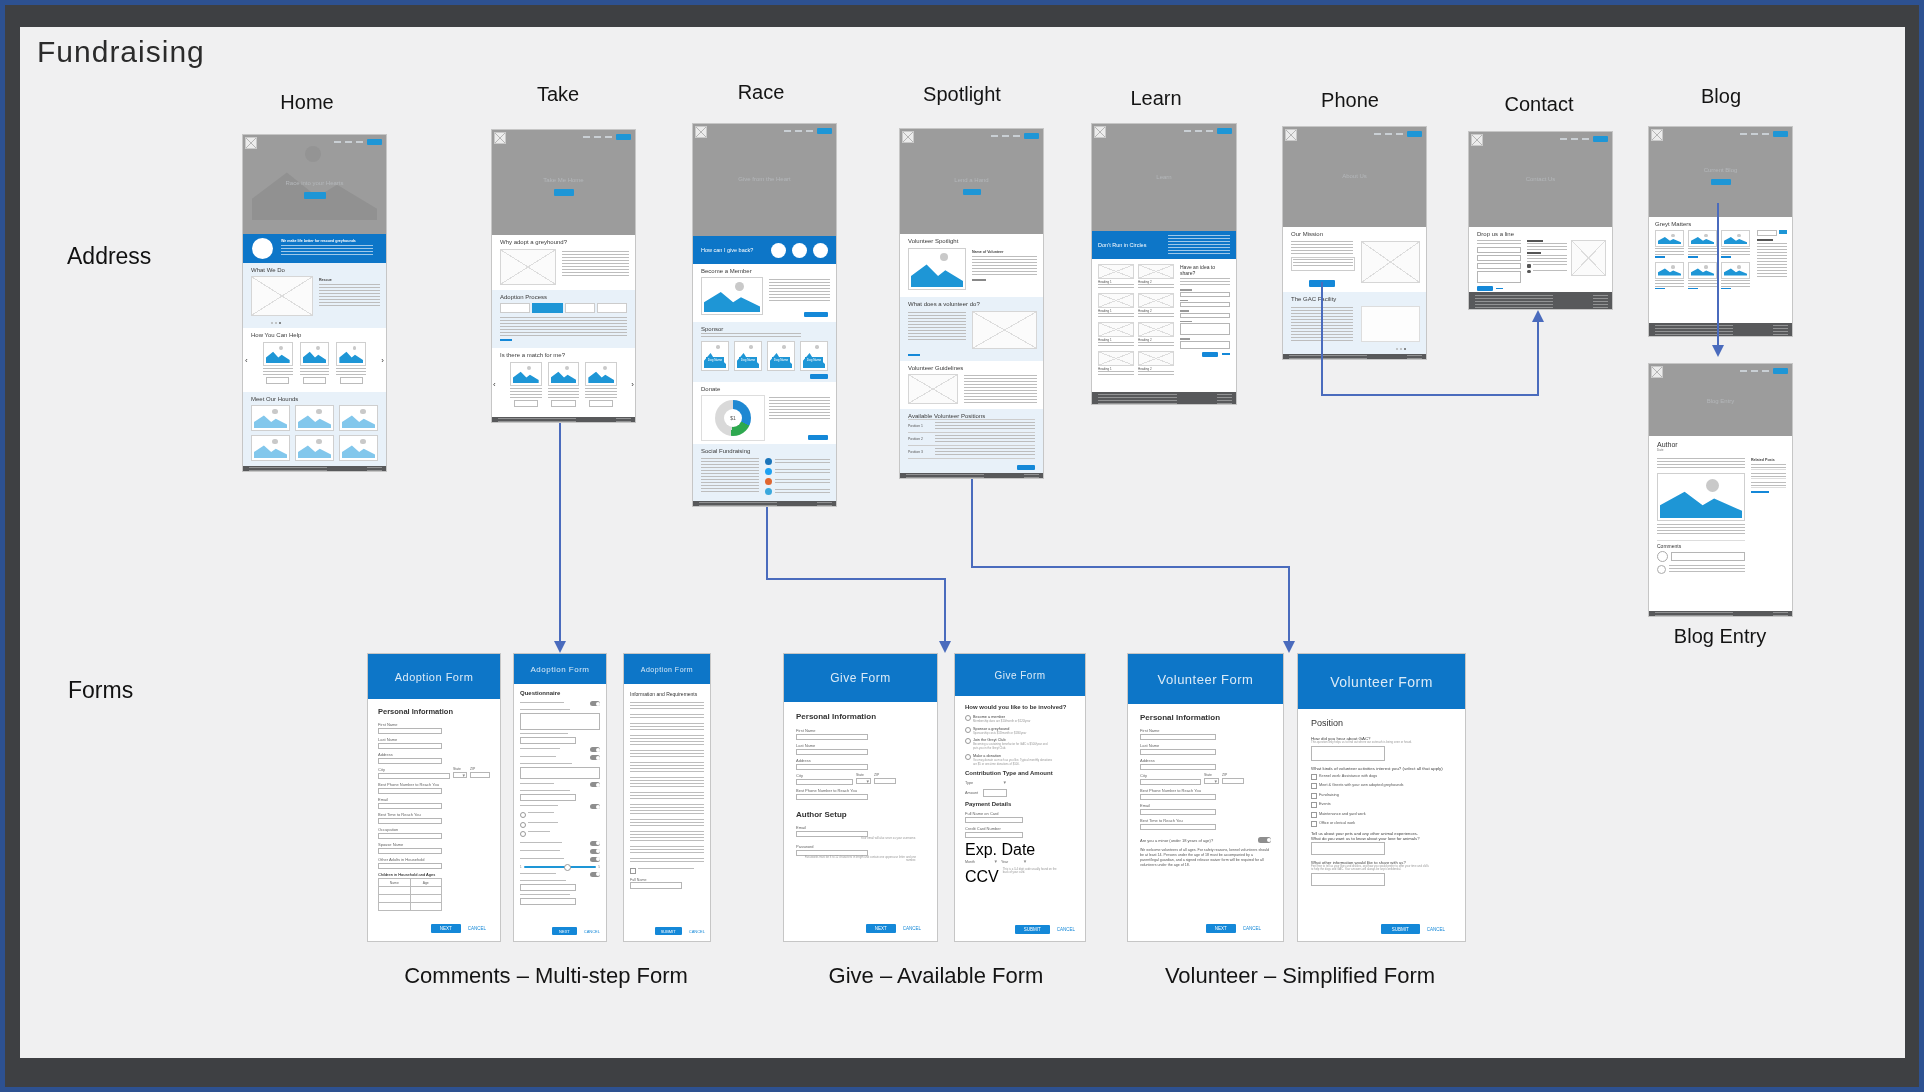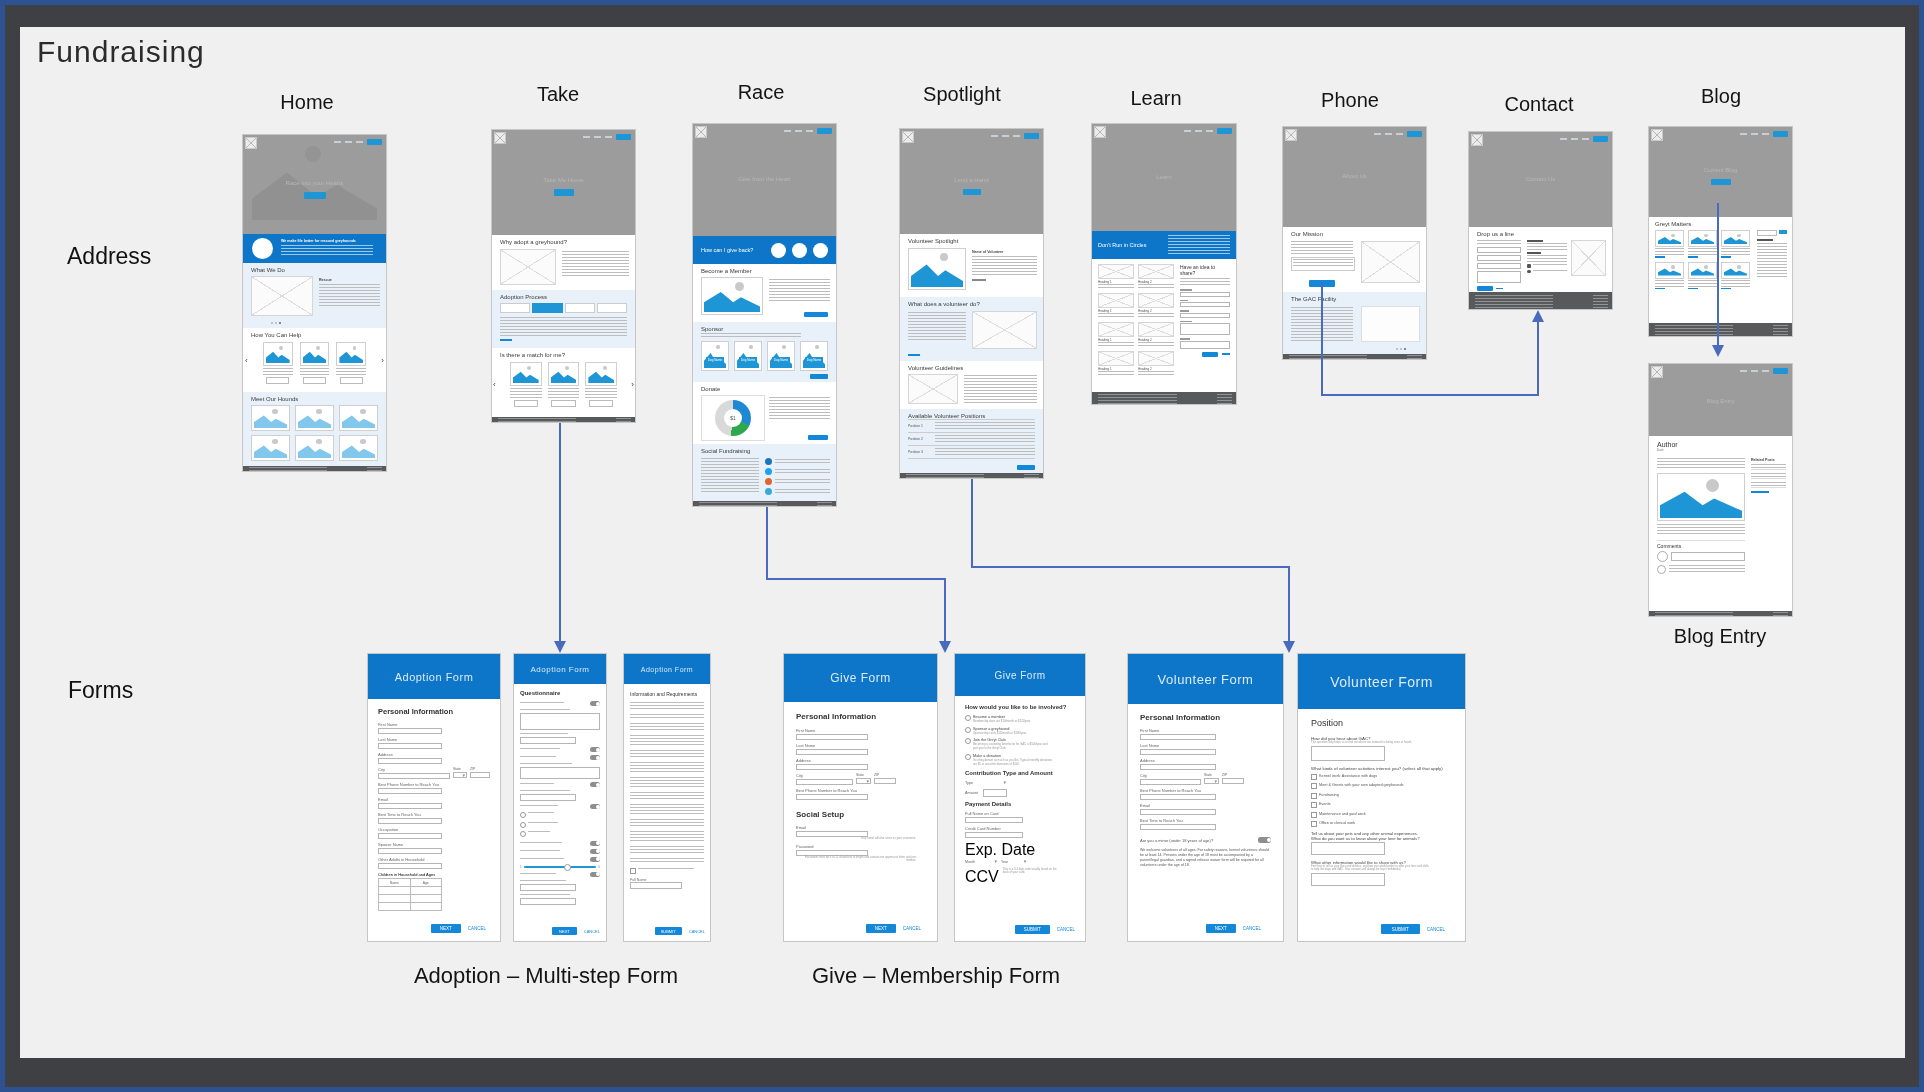--- a/index.html
+++ b/index.html
@@ -95,22 +95,23 @@
   <div class="page-label" style="left:217px;top:64px">Home</div>
   <div class="page-label" style="left:468px;top:56px">Take</div>
   <div class="page-label" style="left:671px;top:54px">Race</div>
   <div class="page-label" style="left:872px;top:56px">Spotlight</div>
   <div class="page-label" style="left:1066px;top:60px">Learn</div>
   <div class="page-label" style="left:1260px;top:62px">Phone</div>
   <div class="page-label" style="left:1449px;top:66px">Contact</div>
   <div class="page-label" style="left:1631px;top:58px">Blog</div>
   <div class="page-label" style="left:1630px;top:598px">Blog Entry</div>
 
-  <div class="caption" style="left:356px;top:936px">Adoption – Multi-step Form</div>
-  <div class="caption" style="left:746px;top:936px">Give – Membership Form</div>
+  <div class="caption" style="left:356px;top:936px">Comments – Multi-step Form</div>
+  <div class="caption" style="left:746px;top:936px">Give – Available Form</div>
+  <div class="caption" style="left:1110px;top:936px">Volunteer – Simplified Form</div>
 
   <div class="thumb" style="left:222px;top:107px;width:145px;height:338px">
     <div class="hero" style="height:99px">
       <span class="cx"></span>
       <div class="mts"></div>
       <div class="sun" style="top:11px;left:62px;width:16px;height:16px"></div>
       <div class="mini-nav">
           <i class="ndash"></i>
           <i class="ndash"></i>
           <i class="ndash"></i>
@@ -911,21 +912,21 @@
           </div>
         <div style="width:22px">
             <div class="l" style="font-size:3.4px">ZIP</div>
             <div class="b"></div>
           </div>
       </div>
       <div class="f" style="margin-bottom:10px">
           <div class="l">Best Phone Number to Reach You</div>
           <div class="b" style="width:72px"></div>
         </div>
-      <div class="fsec" style="font-size:8px;margin-bottom:6px">Social Setup</div>
+      <div class="fsec" style="font-size:8px;margin-bottom:6px">Author Setup</div>
       <div class="f">
           <div class="l">Email</div>
           <div class="b" style="width:72px"></div>
         <div class="help" style="text-align:right;width:120px">Your email will also serve as your username.</div>
         </div>
       <div class="f">
           <div class="l">Password</div>
           <div class="b" style="width:72px"></div>
         <div class="help" style="width:120px;text-align:right">Passwords must be 8 to 12 characters in length and contain one uppercase letter and one number.</div>
         </div>

